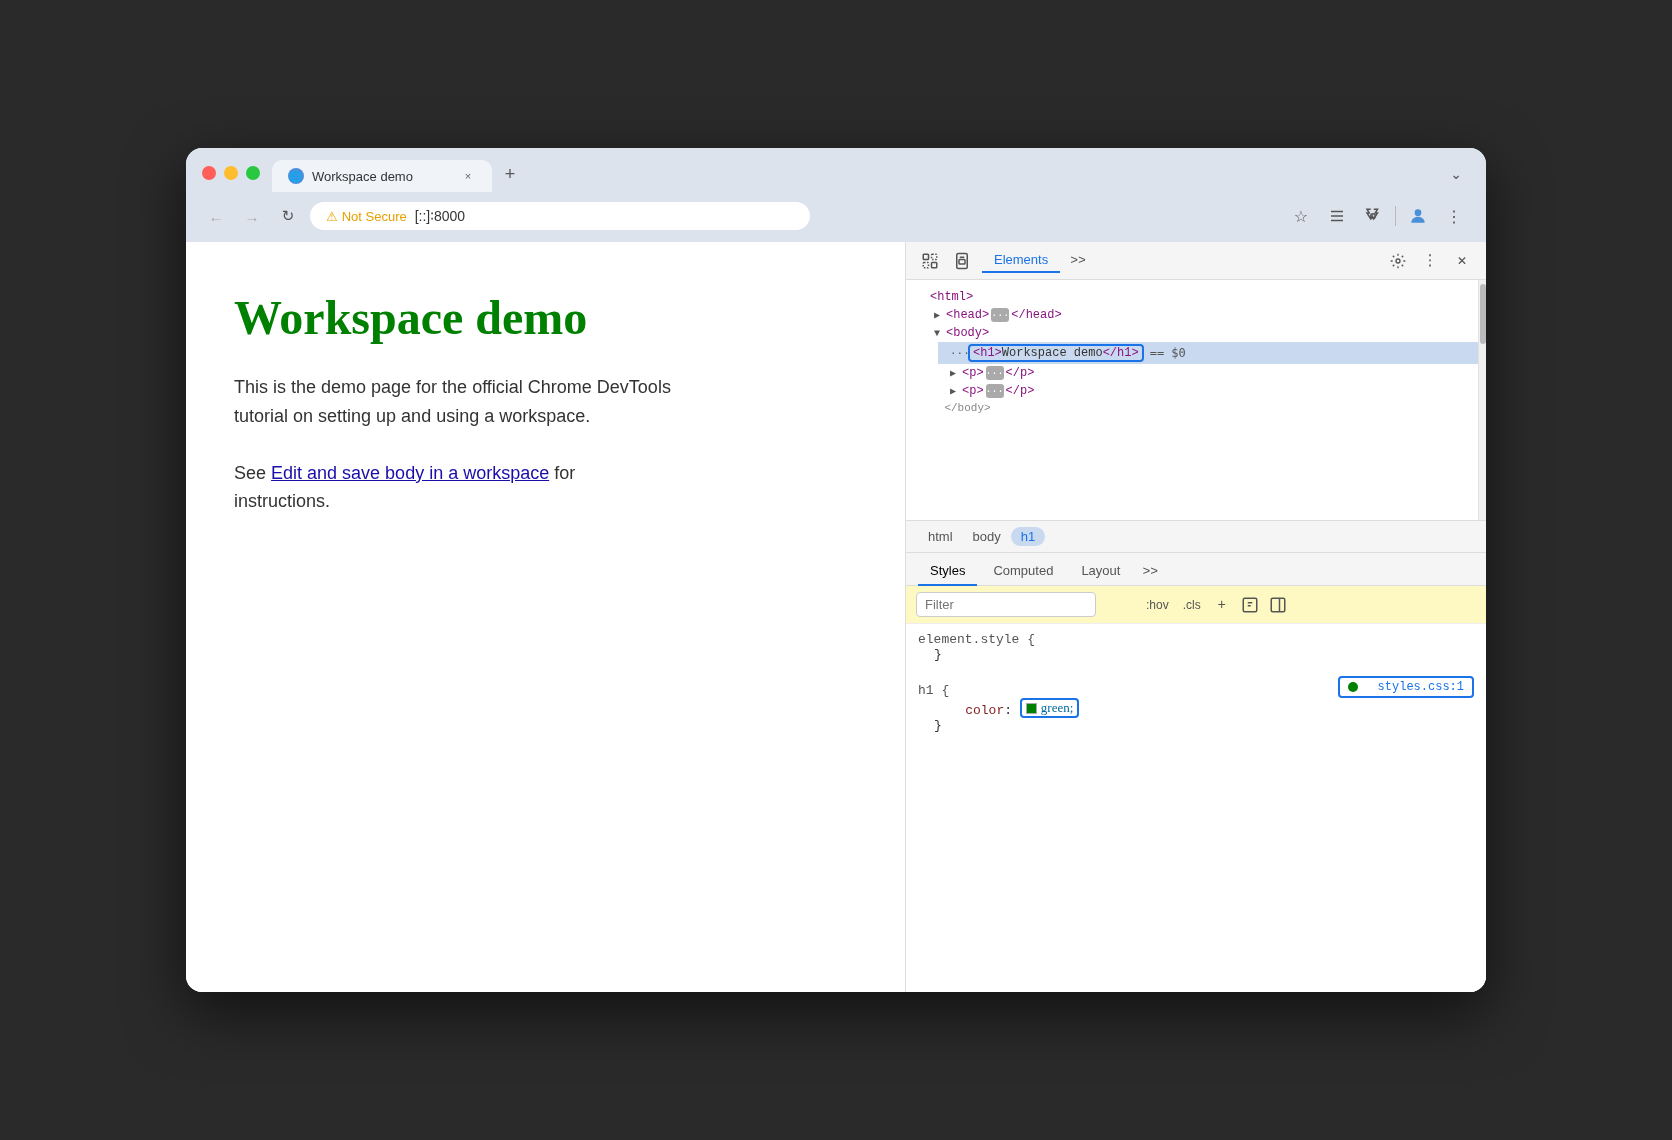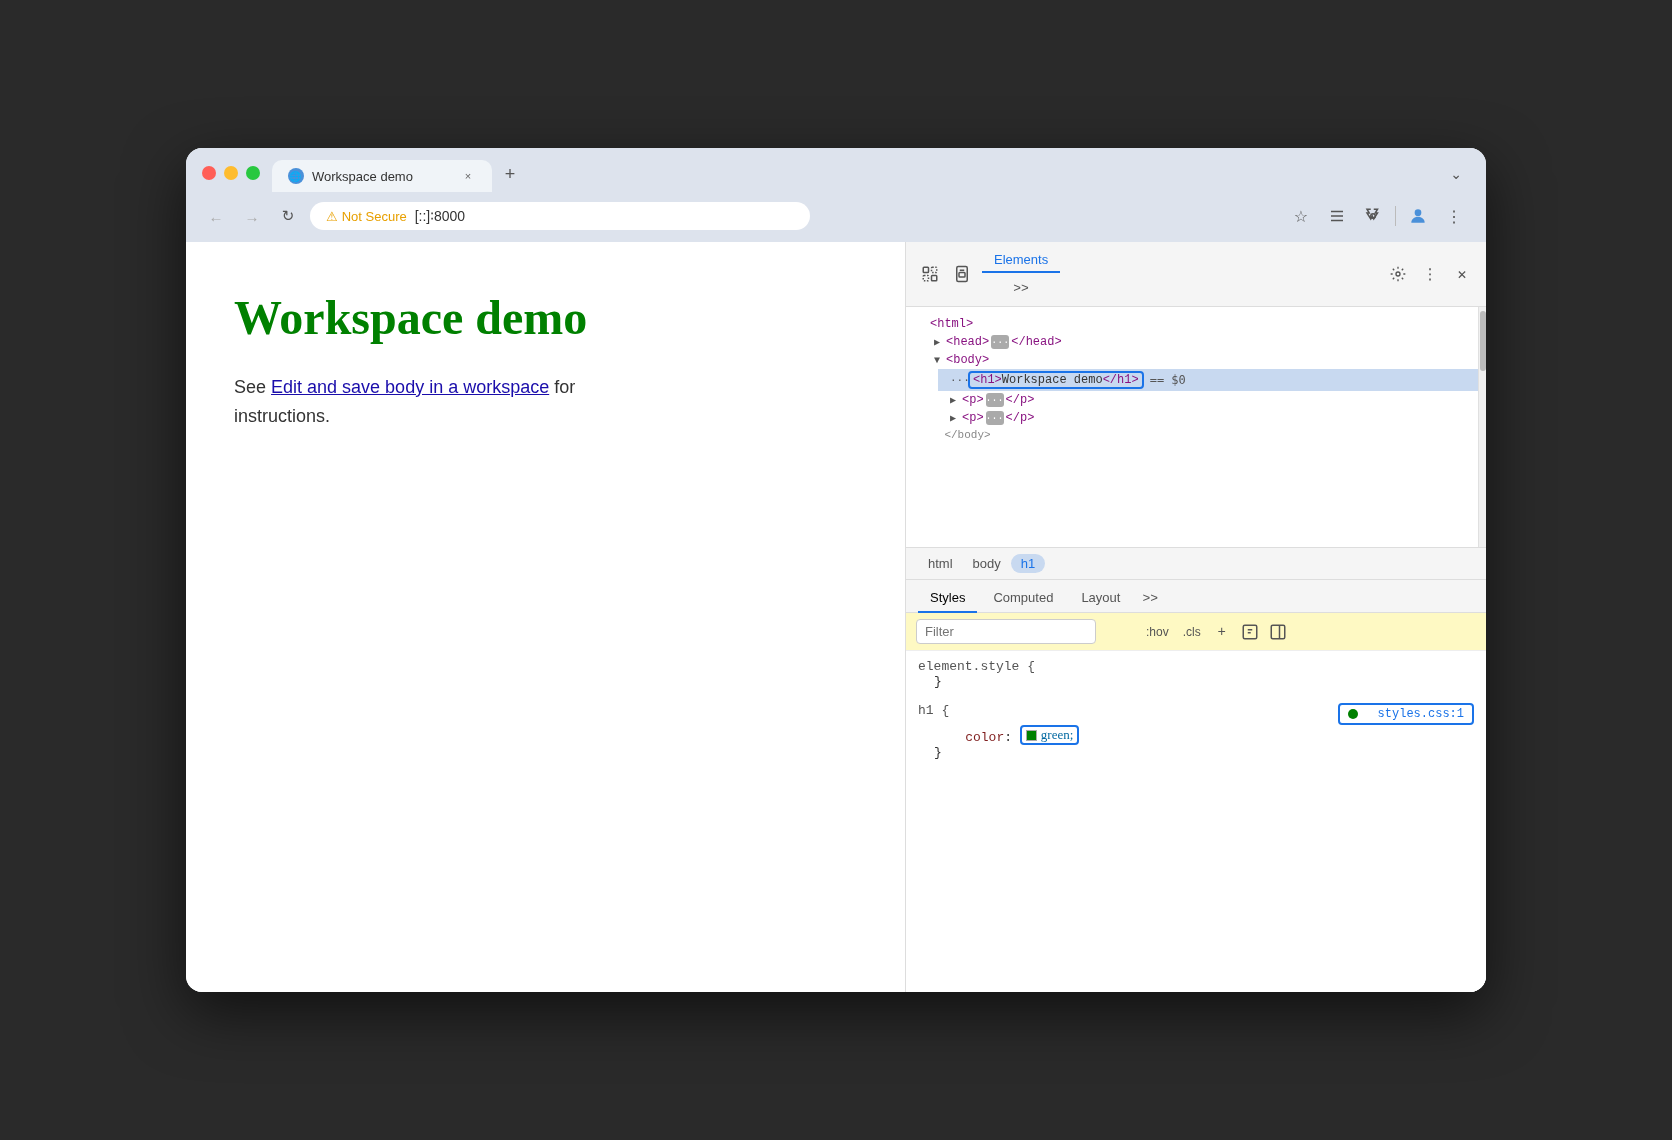--- a/index.html
+++ b/index.html
@@ -259,21 +259,20 @@
       color: #555;
       font-size: 14px;
       cursor: pointer;
       border-radius: 4px;
     }
 
     .devtools-tabs {
       display: flex;
       align-items: center;
       gap: 4px;
-      flex-direction: column;
     }
 
     .devtools-tab {
       padding: 4px 12px;
       font-size: 13px;
       color: #555;
       cursor: pointer;
       font-family: -apple-system, BlinkMacSystemFont, 'Segoe UI', sans-serif;
       border-bottom: 2px solid transparent;
     }
@@ -491,21 +490,21 @@
       font-family: 'Courier New', monospace;
       font-size: 13px;
     }
 
     .css-rule {
       margin-bottom: 14px;
     }
 
     .css-rule-header {
       display: flex;
-      align-items: flex-start;
+      align-items: flex-end;
       justify-content: space-between;
     }
 
     .css-selector {
       color: #555;
     }
 
     .css-source {
       display: inline-flex;
       align-items: center;
@@ -649,20 +648,21 @@
         </svg>
       </div>
       <div class="toolbar-icon">⋮</div>
     </div>
   </div>
 
   <div class="main-content">
 
     <div class="page-content">
       <h1 class="page-h1">Workspace demo</h1>
+      <p class="page-p">This is the demo page for the official Chrome DevTools tutorial on setting up and using a workspace.</p>
       <p class="page-p">
         <span>See </span><a class="page-link">Edit and save body in a workspace</a><span> for instructions.</span>
       </p>
     </div>
 
     <div class="devtools-panel">
 
       <div class="devtools-header">
         <div class="devtools-tool-icon">
           <svg width="18" height="18" viewBox="0 0 24 24" fill="none" stroke="#555" stroke-width="2">

